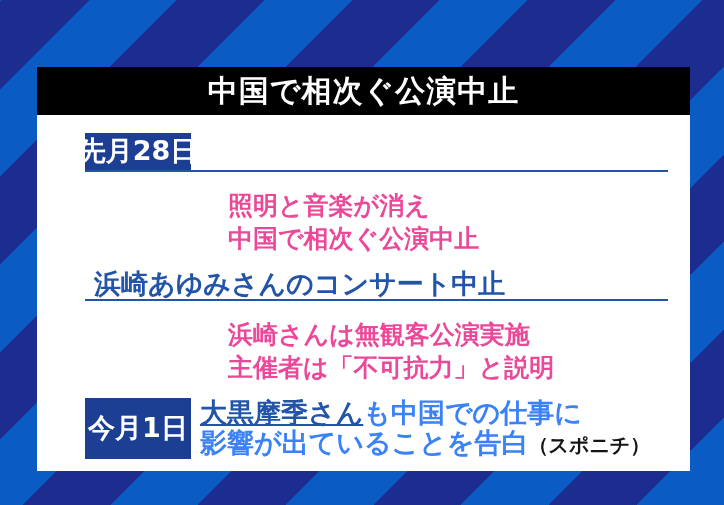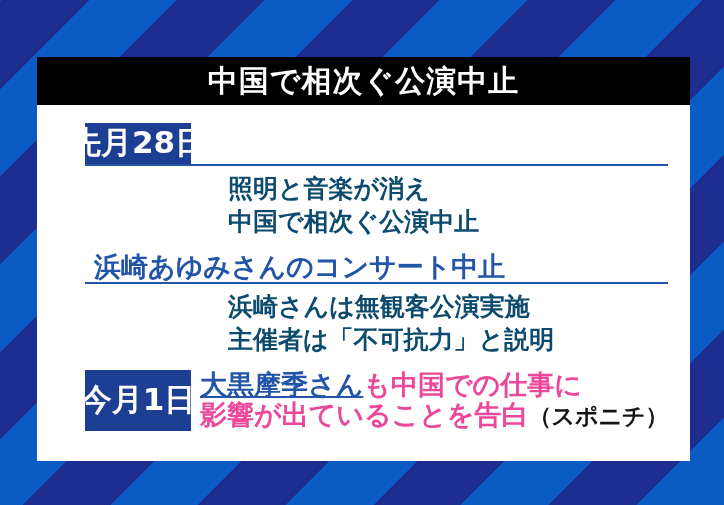--- a/index.html
+++ b/index.html
@@ -26,21 +26,21 @@
       #1c2d8f 62px,
       #1c2d8f 124px
     );
     overflow: hidden;
   }
 
   
   #info-card {
     position: absolute;
     left: 37px;
-    top: 57px;
+    top: 67px;
     width: 653px;
     height: 404px;
     background: #ffffff;
     box-sizing: border-box;
     display: flex;
     flex-direction: column;
   }
 
   #title-bar {
     height: 48px;
@@ -78,21 +78,21 @@
     display: flex;
     align-items: stretch;
     position: relative;
   }
 
   .date-badge {
     flex: 0 0 auto;
     width: 106px;
     background: #1c3f94;
     color: #ffffff;
-    font-size: 31px;
+    font-size: 27px;
     font-weight: bold;
     display: flex;
     align-items: center;
     justify-content: center;
     line-height: 1;
     padding: 4px 0 6px 0;
     box-sizing: border-box;
     white-space: nowrap;
   }
 
@@ -112,37 +112,38 @@
   .entry-head.underlined {
     border-bottom: 2px solid #2255a8;
   }
 
   
   .head-text.mixed {
     display: block;
     align-self: center;
   }
   .head-text .seg-blue { color: #2255a8; text-decoration: underline; }
-  .head-text .seg-black { color: #ec4899; }
+  .head-text .seg-black { color: #3b82f6; }
   .head-text .source {
-    font-size: 23px;
+    font-size: 20px;
     color: #141414;
   }
   .head-line2 {
     display: block;
     white-space: nowrap;
   }
 
   .entry-body {
     padding-left: 143px;
     padding-top: 6px;
-    color: #0c4a6e;
+    color: #ec4899;
     font-size: 25px;
     font-weight: bold;
     line-height: 1.32;
+    margin-top: 11px;
   }
   .entry-body .body-line {
     display: block;
     white-space: nowrap;
   }
 </style>
 </head>
 <body>
 
 <div id="tv-graphic">

